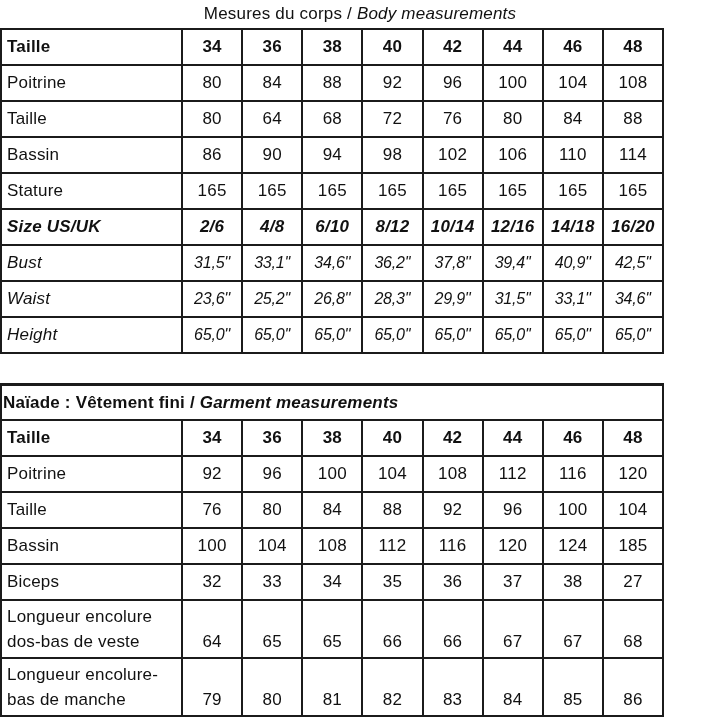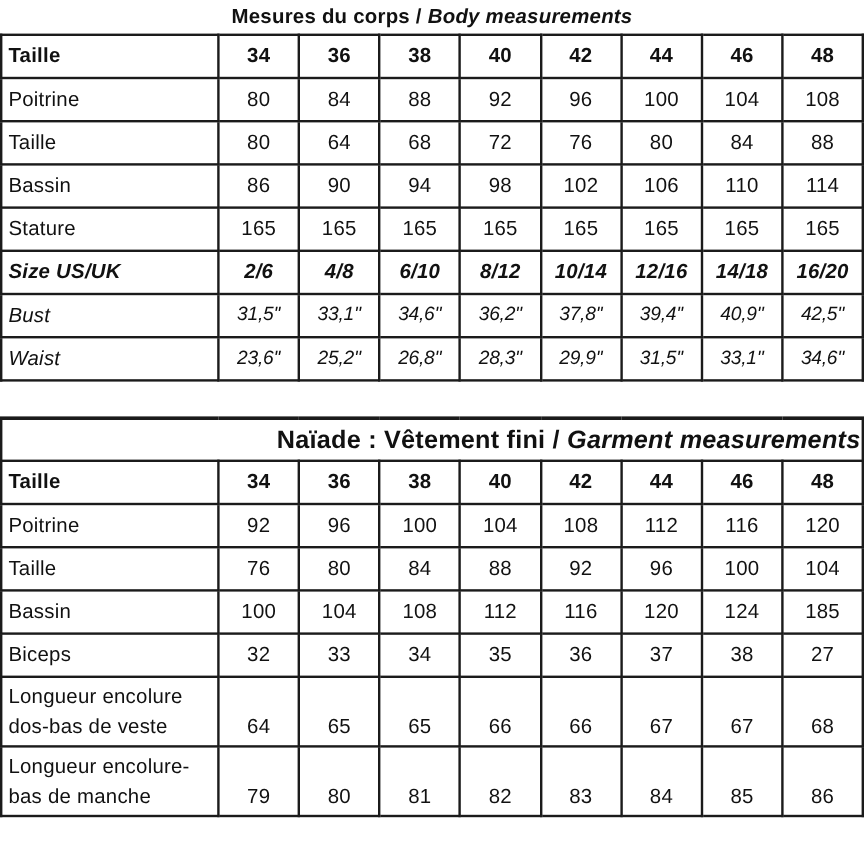--- a/index.html
+++ b/index.html
@@ -15,47 +15,47 @@
     color: #111111;
     -webkit-font-smoothing: antialiased;
   }
   .page { padding-top: 2px; }
 
   
   .tbl-title {
     height: 26px;
     line-height: 24px;
     text-align: center;
-    font-weight: bold;
+    font-weight: normal;
     font-size: 17px;
     letter-spacing: 0.2px;
   }
   .it { font-style: italic; }
 
   table.grid {
     border-collapse: collapse;
     table-layout: fixed;
-    width: 720px;
+    width: 664px;
   }
   col.label-col { width: 181px; }
 
   td {
     border: 2px solid #1b1b1b;
     font-size: 17px;
     height: 32px;
     overflow: hidden;
     vertical-align: middle;
   }
 
   
   table[data-table="1"] { border-top: 3px solid #1b1b1b; }
   tr.title-row td {
     font-weight: bold;
-    text-align: right;
-    font-size: 21px;
+    text-align: left;
+    font-size: 17px;
     letter-spacing: 0.2px;
     height: 31px;
   }
 
   .lab {
     text-align: left;
     padding-left: 5px;
     white-space: pre-line;
     line-height: 24px;
     letter-spacing: 0.2px;
@@ -170,20 +170,31 @@
             <td class="lab">Waist</td>
             <td class="val">23,6''</td>
             <td class="val">25,2''</td>
             <td class="val">26,8''</td>
             <td class="val">28,3''</td>
             <td class="val">29,9''</td>
             <td class="val">31,5''</td>
             <td class="val">33,1''</td>
             <td class="val">34,6''</td>
           </tr>
+          <tr class="r-italic">
+            <td class="lab">Height</td>
+            <td class="val">65,0''</td>
+            <td class="val">65,0''</td>
+            <td class="val">65,0''</td>
+            <td class="val">65,0''</td>
+            <td class="val">65,0''</td>
+            <td class="val">65,0''</td>
+            <td class="val">65,0''</td>
+            <td class="val">65,0''</td>
+          </tr>
         </tbody>
     </table>
   </section>
 
   <div class="gap"></div>
 
   <section>
     <table class="grid" data-table="1">
       <colgroup>
           <col class="label-col">

